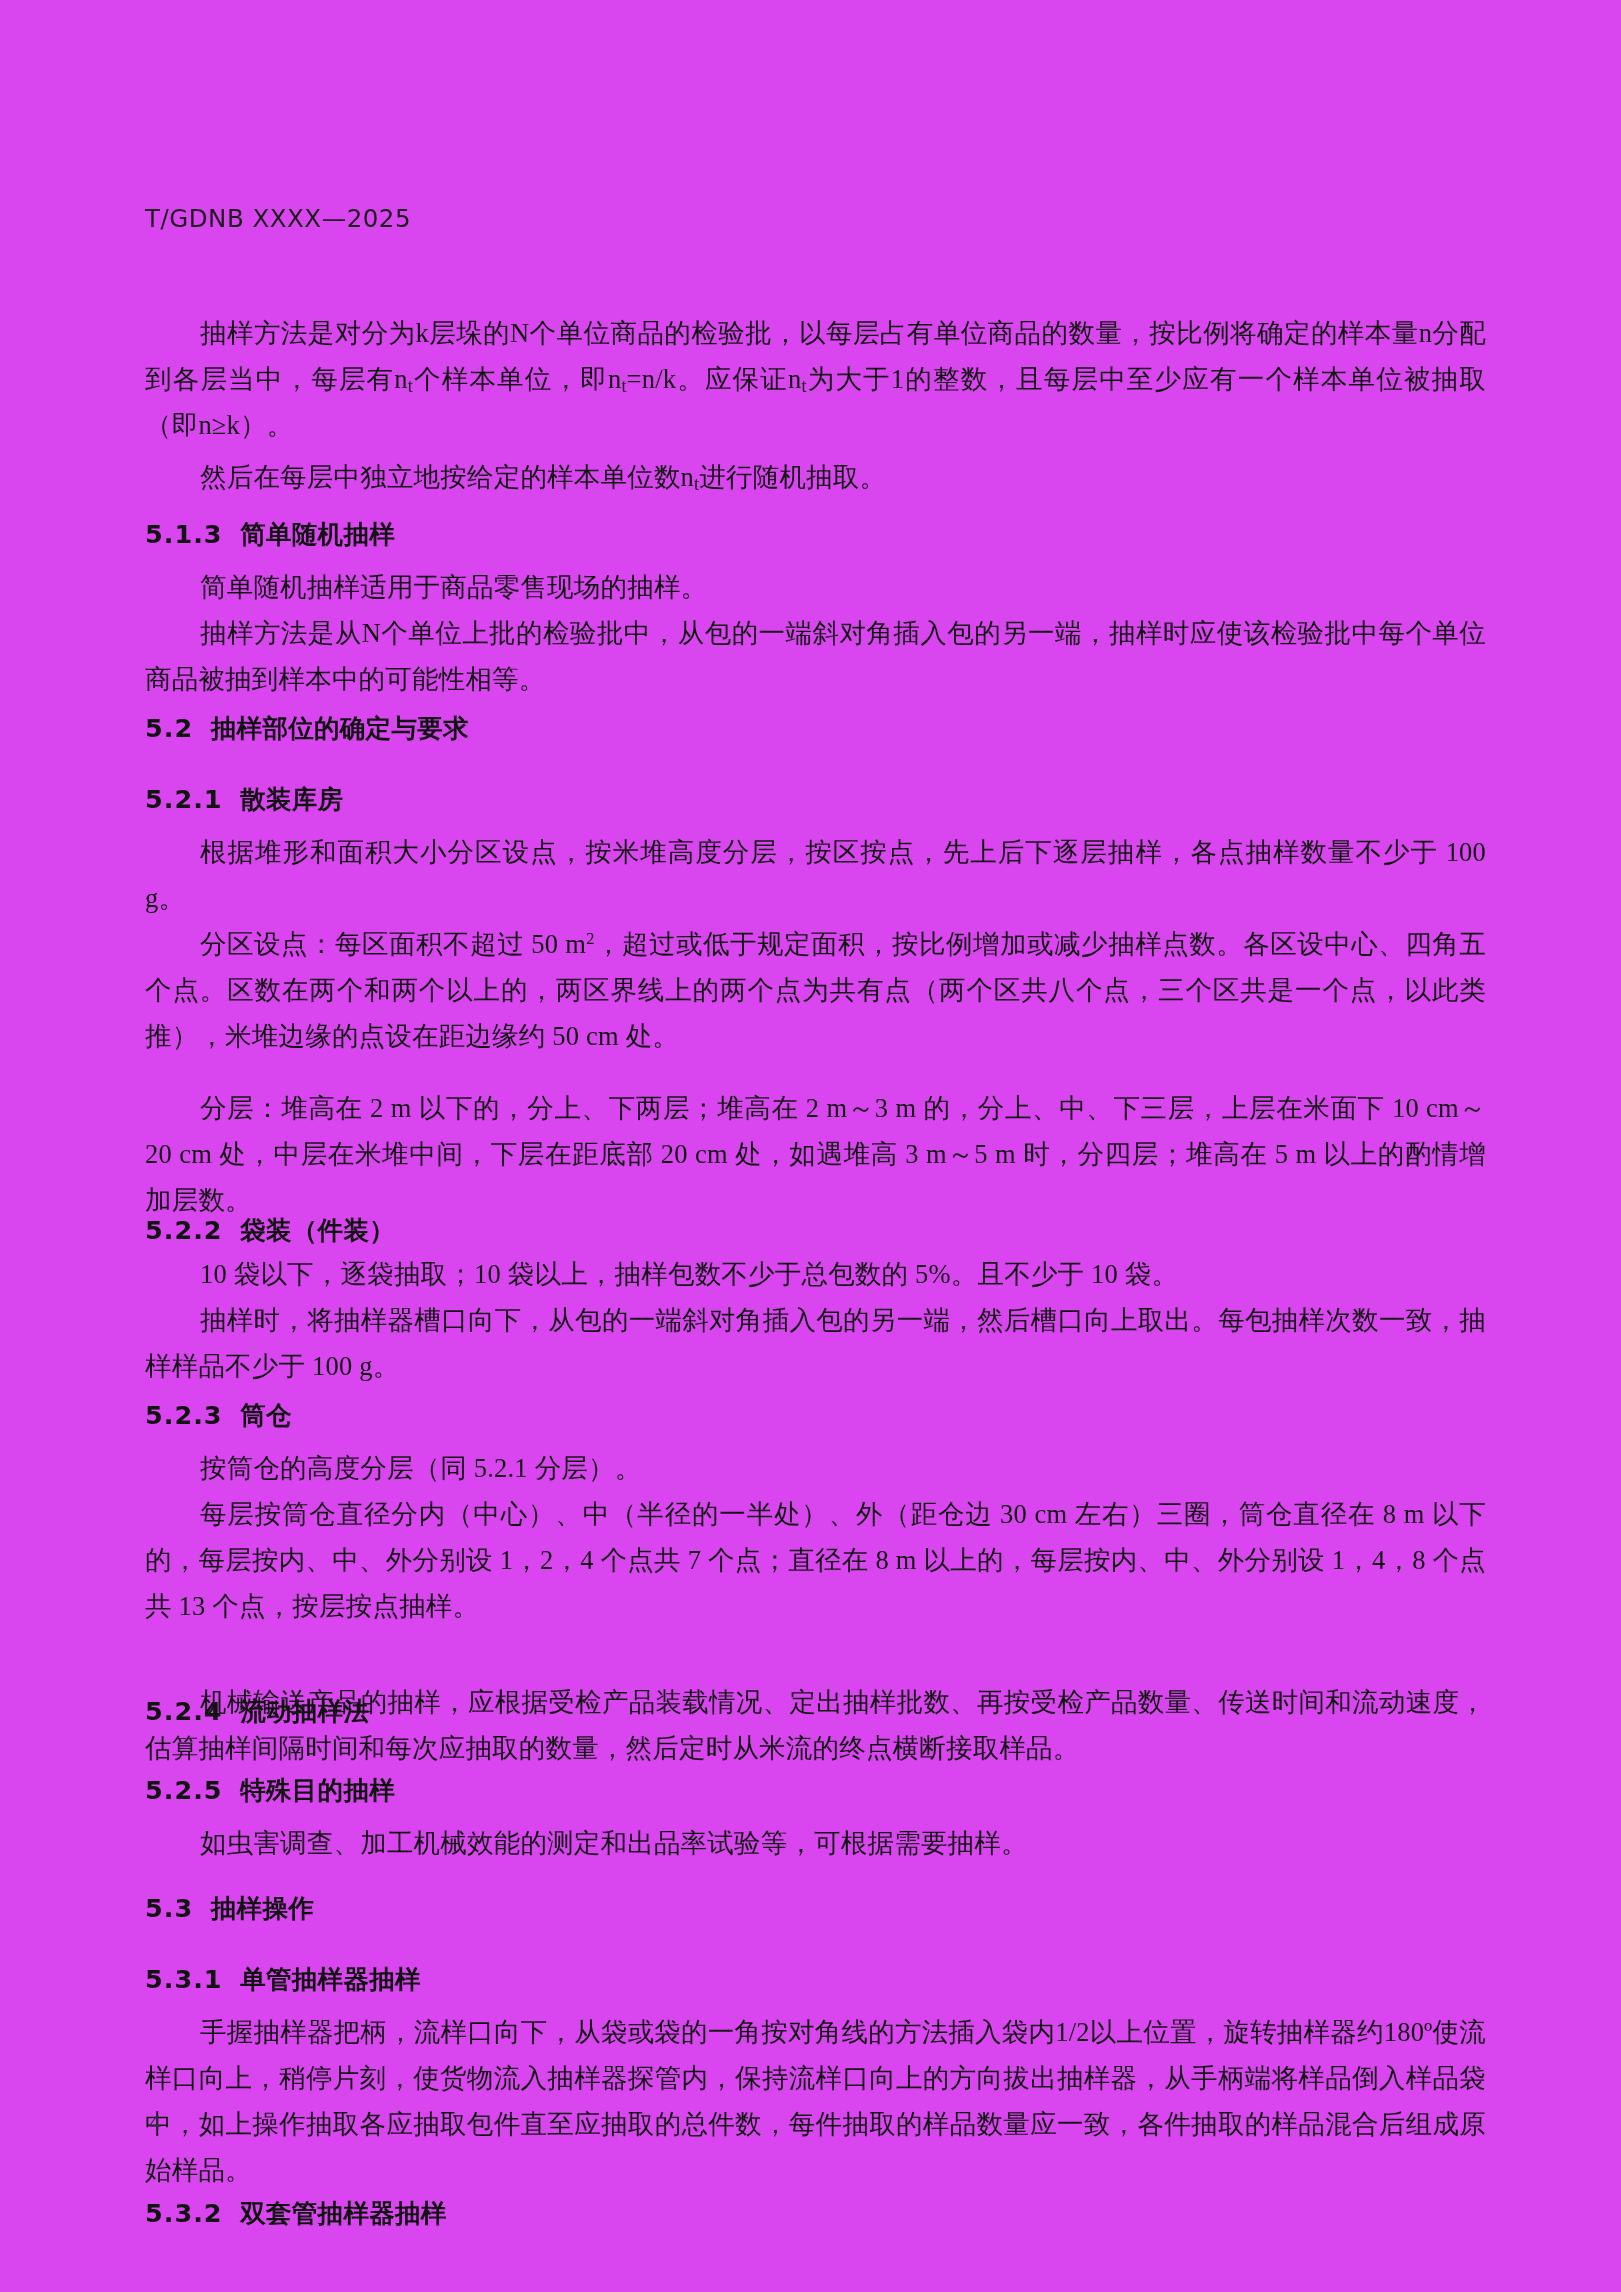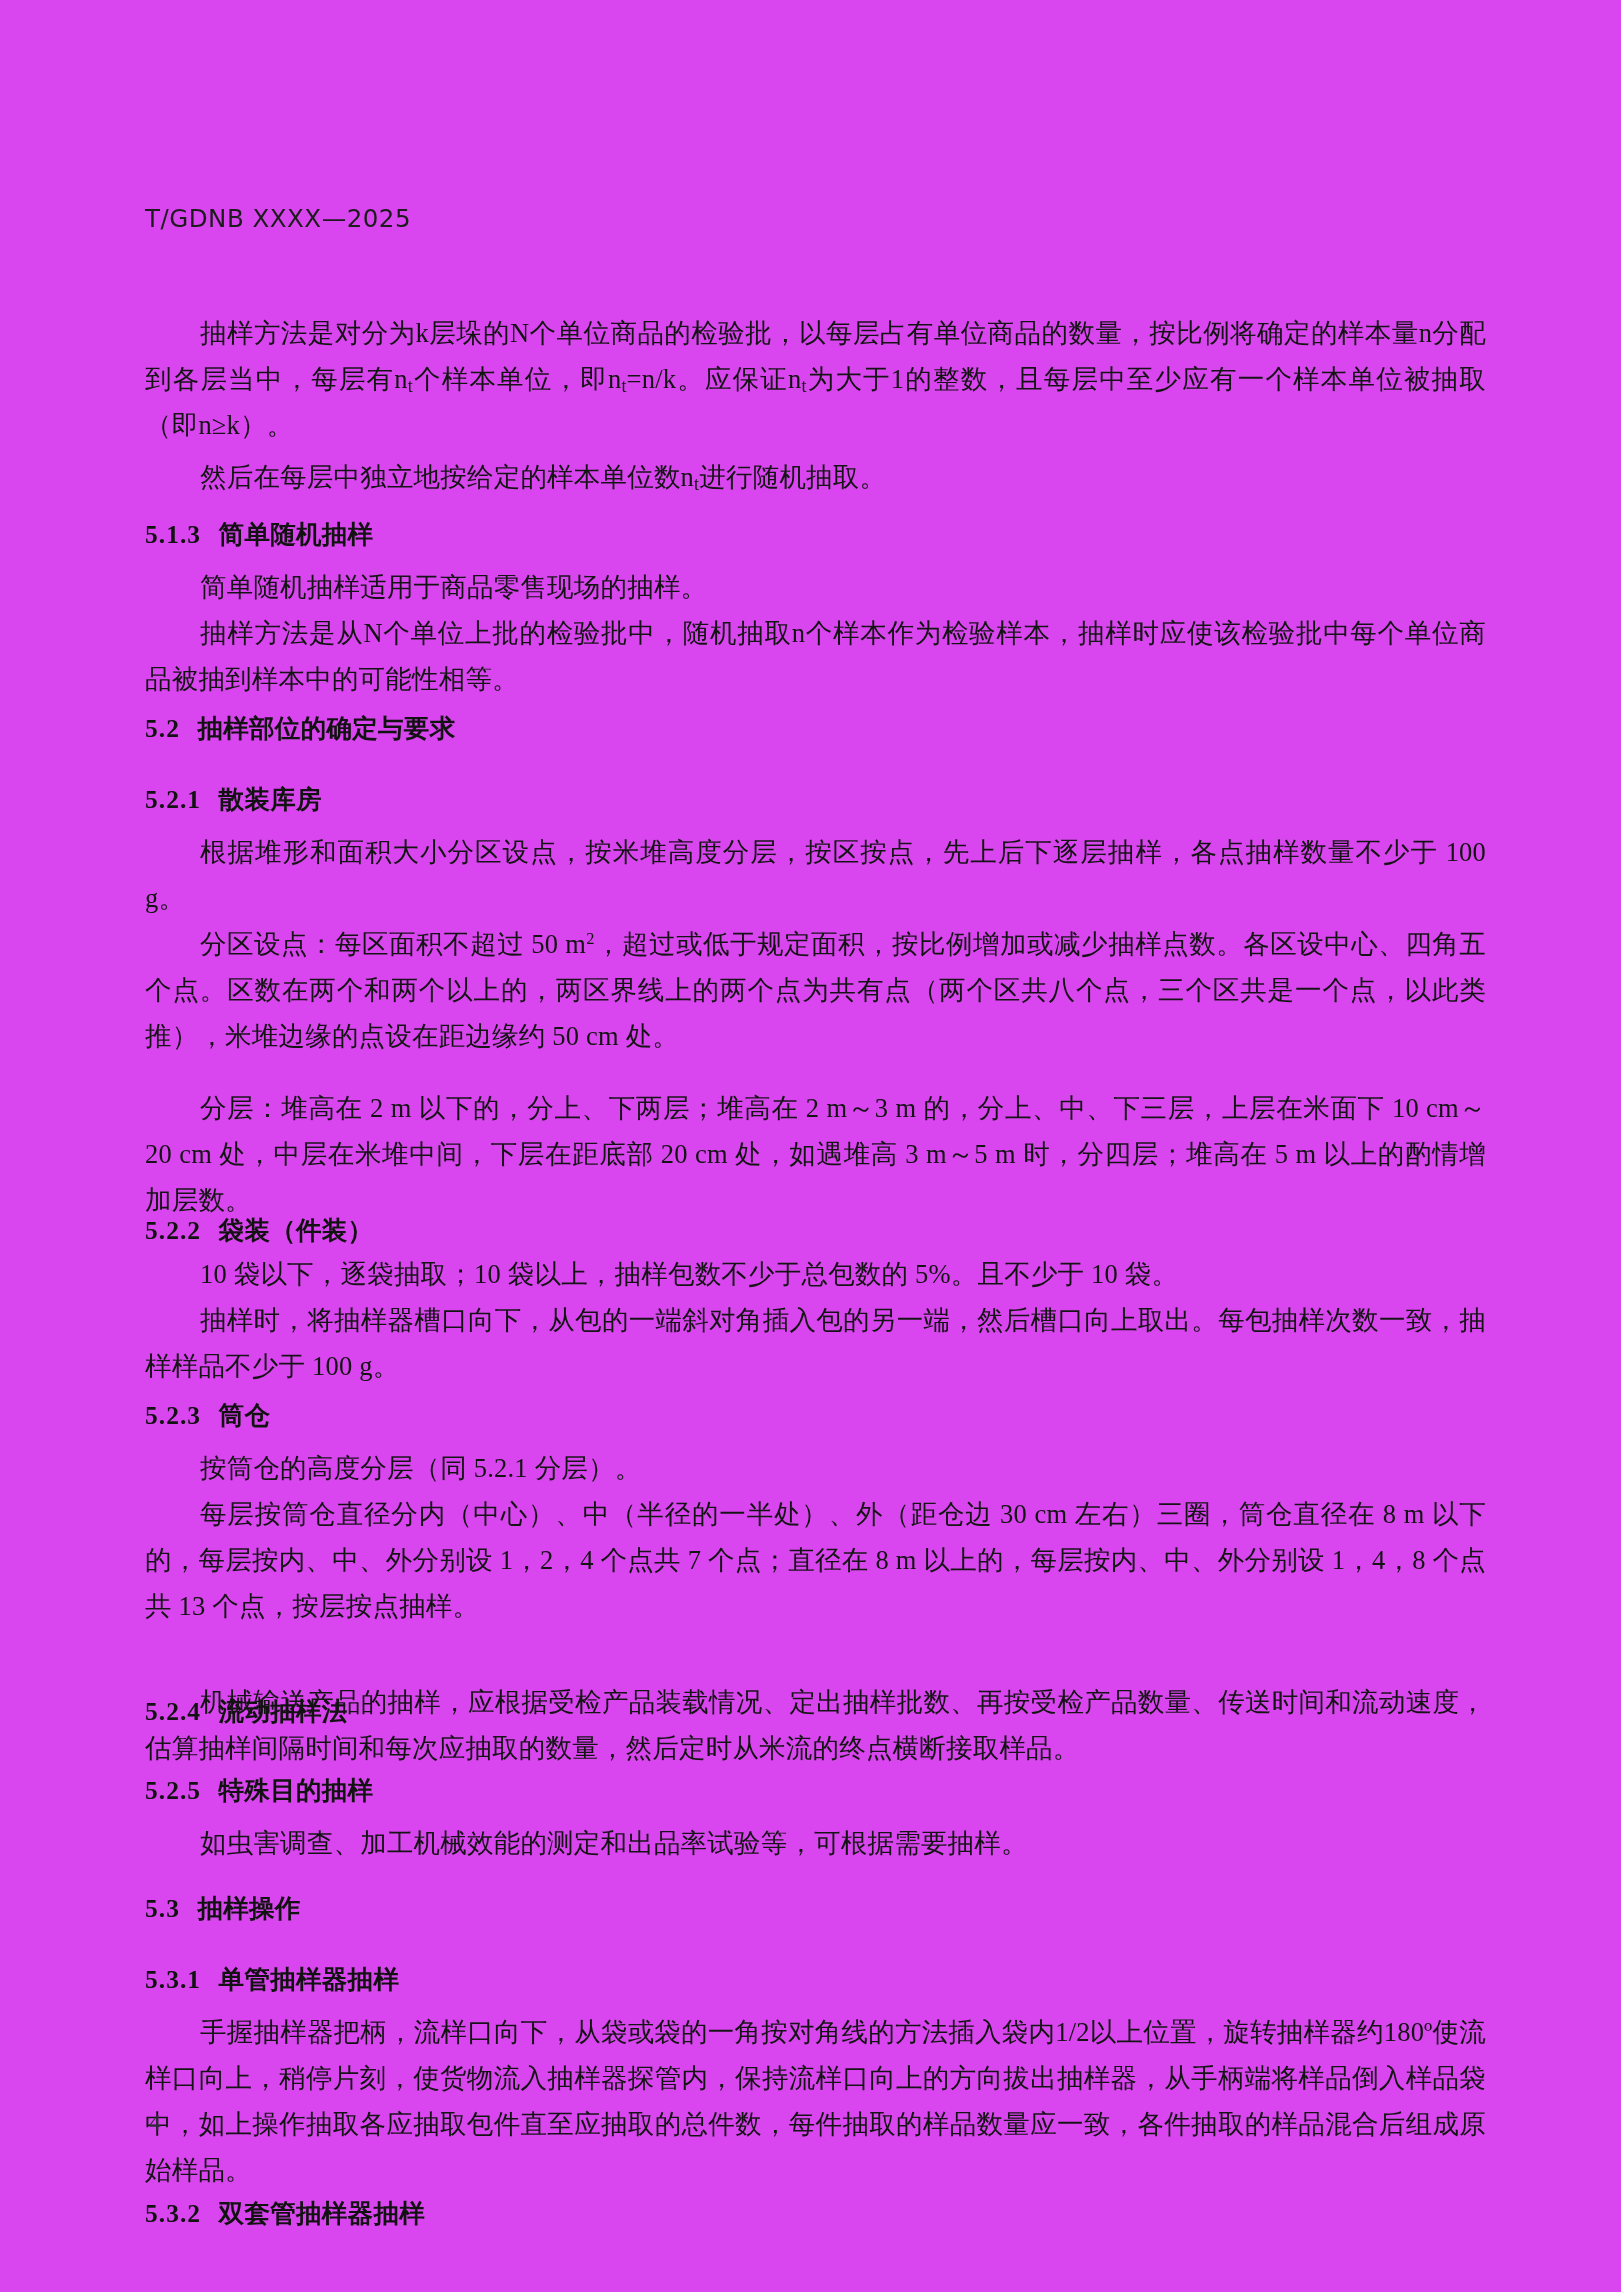--- a/index.html
+++ b/index.html
@@ -60,21 +60,20 @@
     font-family: "DejaVu Sans", "Liberation Sans", sans-serif;
     font-weight: bold;
     font-size: 25.5px;
     line-height: 39px;
     letter-spacing: 0.3px;
     color: #121212;
   }
   h3.heading .num {
     font-weight: bold;
     letter-spacing: 1px;
-    font-family: Liberation Serif, serif;
   }
   h3.heading .gap {
     display: inline-block;
     width: 17.6px;
   }
   sub {
     font-size: 0.68em;
     vertical-align: -0.22em;
     line-height: 0;
   }
@@ -108,21 +107,21 @@
       <div class="block" style="top: 454px;">
         <p class="para">然后在每层中独立地按给定的样本单位数n<sub>t</sub>进行随机抽取。</p>
       </div>
       <div class="block" style="top: 515px;">
         <h3 class="heading"><span class="num">5.1.3</span><span class="gap"></span><span>简单随机抽样</span></h3>
       </div>
       <div class="block" style="top: 564px;">
         <p class="para">简单随机抽样适用于商品零售现场的抽样。</p>
       </div>
       <div class="block" style="top: 610px;">
-        <p class="para">抽样方法是从N个单位上批的检验批中，随机抽取n个样本作为检验样本，抽样时应使该检验批中每个单位商品被抽到样本中的可能性相等。</p>
+        <p class="para">抽样方法是从N个单位上批的检验批中，从包的一端斜对角插入包的另一端，抽样时应使该检验批中每个单位商品被抽到样本中的可能性相等。</p>
       </div>
       <div class="block" style="top: 709px;">
         <h3 class="heading"><span class="num">5.2</span><span class="gap"></span><span>抽样部位的确定与要求</span></h3>
       </div>
       <div class="block" style="top: 780px;">
         <h3 class="heading"><span class="num">5.2.1</span><span class="gap"></span><span>散装库房</span></h3>
       </div>
       <div class="block" style="top: 829px;">
         <p class="para">根据堆形和面积大小分区设点，按米堆高度分层，按区按点，先上后下逐层抽样，各点抽样数量不少于 100 g。</p>
       </div>

